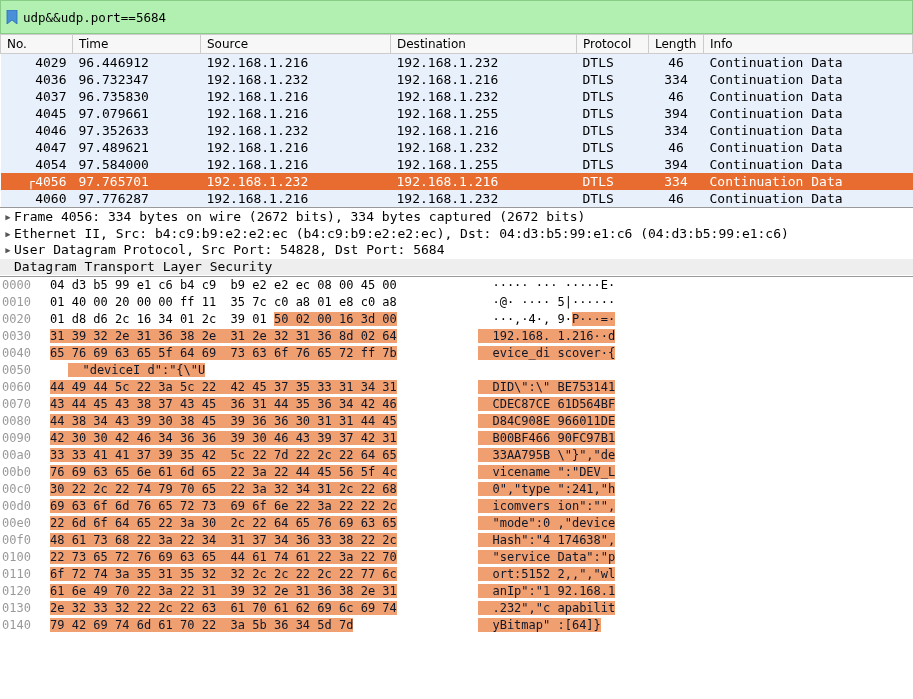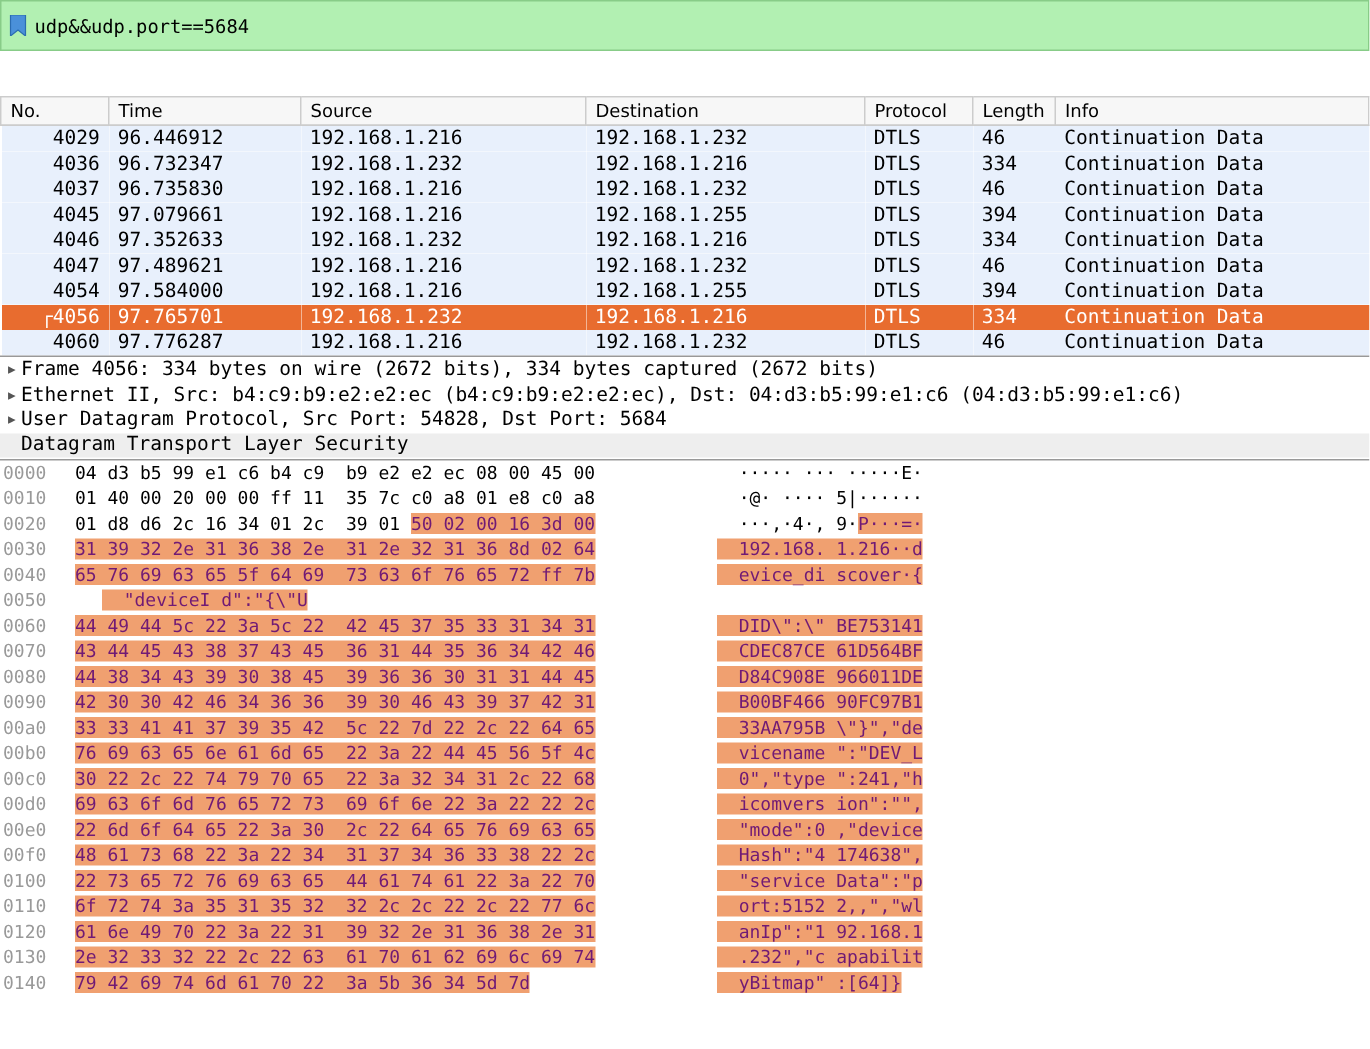--- a/index.html
+++ b/index.html
@@ -1,46 +1,46 @@
 <!DOCTYPE html>
 <html><head>
 <meta charset="utf-8">
 <style>
 * { box-sizing: border-box; margin: 0; padding: 0; }
 body { font-family: "DejaVu Sans Mono", "Courier New", monospace; font-size: 12.5px; background: #fff; color: #000; width: 913px; }
 .filter-bar { display: flex; align-items: center; background: #b2f0b2; border: 1px solid #8c8; height: 24px; padding: 16px 4px; }
 .bookmark-icon { width: 14px; height: 14px; margin-right: 4px; display: flex; align-items: center; justify-content: center; }
 .filter-input { flex: 1; background: transparent; border: none; font-family: inherit; font-size: 12.5px; outline: none; }
 
-.packet-list { width: 100%; border-collapse: collapse; table-layout: fixed; margin-top: 30px; }
+.packet-list { width: 100%; border-collapse: collapse; table-layout: fixed; }
 .packet-list thead th { font-family: "DejaVu Sans", sans-serif; font-size: 12px; font-weight: normal; text-align: left; border: 1px solid #ccc; padding: 2px 6px; background: #f7f7f7; }
 .col-no { width: 72px; }
 .col-time { width: 128px; }
 .col-src { width: 190px; }
 .col-dst { width: 186px; }
 .col-proto { width: 72px; }
 .col-len { width: 55px; }
 .col-info { }
 .packet-list tbody td { padding: 0 6px; font-family: "DejaVu Sans Mono", monospace; font-size: 13px; line-height: 17px; white-space: nowrap; overflow: hidden; }
 .row-blue { background: #e8f0fc; }
 .row-sel { background: #e86c2f; color: #fff; }
 .td-no { text-align: right; padding-right: 4px; }
-.td-len { text-align: left; }
+.td-len { text-align: center; }
 
 .details-pane { border-top: 1px solid #999; background: #fff; padding: 1px 0; }
 .detail-line { font-family: "DejaVu Sans Mono", monospace; font-size: 13px; line-height: 16.5px; padding-left: 4px; white-space: nowrap; }
 .tri { display: inline-block; width: 10px; color: #555; }
 
 .hex-pane { border-top: 1px solid #999; background: #fff; font-family: "DejaVu Sans Mono", monospace; font-size: 12px; line-height: 17px; }
 .hex-row { display: flex; white-space: pre; }
 .hex-offset { color: #999; width: 50px; padding-left: 2px; }
 .hex-bytes { width: 410px; }
 .hex-ascii { padding-left: 18px; }
 .hl { background: #f0a070; }
-.hex-pane .hl { color: #701a75; }
+.hex-pane .hl { color: #0f172a; }
 
 .arrow-corner { display:inline-block; width:8px; }
 </style>
 </head>
 <body>
 
 <div class="filter-bar">
   <span class="bookmark-icon">
     <svg width="12" height="14" viewBox="0 0 12 14">
         <path d="M1 0 H11 V14 L6 10 L1 14 Z" fill="#4a90d9" stroke="#2a6cb0" stroke-width="0.8"></path>

